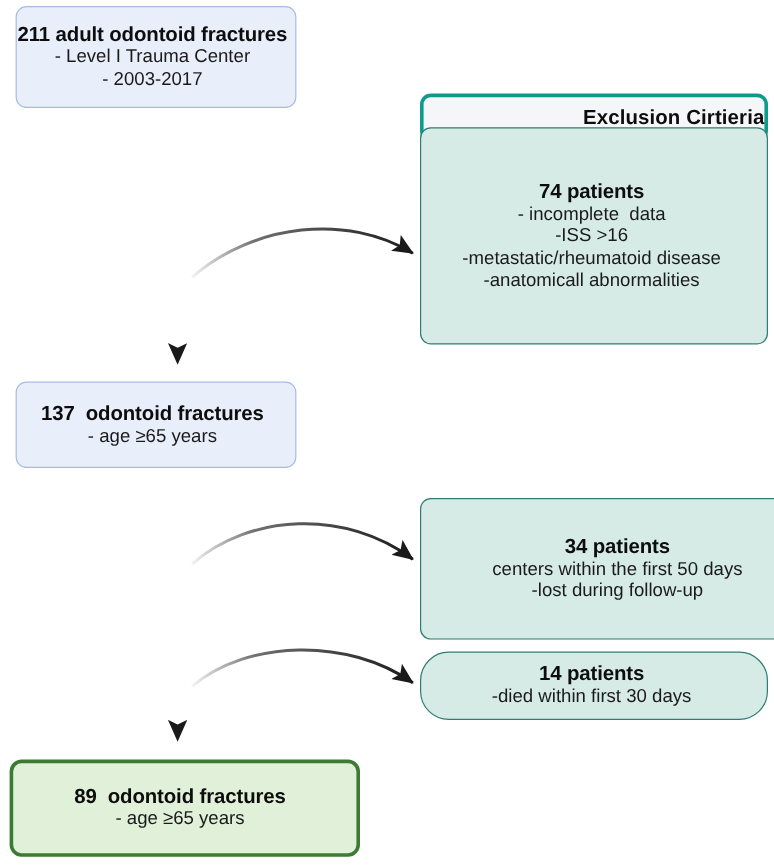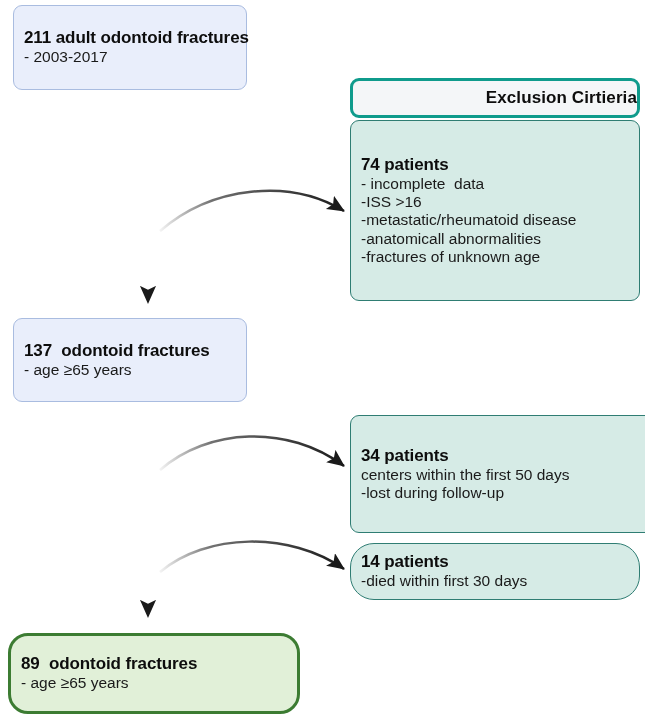--- a/index.html
+++ b/index.html
@@ -12,21 +12,21 @@
     -webkit-font-smoothing:antialiased;
   }
   #canvas{position:absolute;inset:0;width:645px;height:722px;}
 
   .box{
     position:absolute;
     box-sizing:border-box;
     display:flex;
     flex-direction:column;
     justify-content:center;
-    align-items:flex-start;
+    align-items:center;
     text-align:right;
     line-height:1.18;
   }
   .box .hl{
     font-weight:bold;
     color:#0d0d0d;
     font-size:17px;
     letter-spacing:-0.1px;
     white-space:pre;
   }
@@ -71,25 +71,25 @@
   }
   .box-teal-head .hl{
     font-weight:bold;
     font-size:17px;
     color:#0d0d0d;
     letter-spacing:0.1px;
   }
 
   #b1{left:13px;top:5px;width:234px;height:85px;}
   #exc-head{left:350px;top:78px;width:290px;height:40px;}
-  #exc-body{left:350px;top:120px;width:290px;height:181px;}
-  #b2{left:13px;top:318px;width:234px;height:84px;}
+  #exc-body{left:350px;top:106px;width:290px;height:181px;}
+  #b2{left:13px;top:318px;width:234px;height:72px;}
   #t34{left:350px;top:415px;width:333px;height:118px;}
   #t14{left:350px;top:543px;width:290px;height:57px;border-radius:24px;}
-  #b3{left:8px;top:633px;width:292px;height:81px;border-radius:20px;}
+  #b3{left:8px;top:633px;width:292px;height:81px;}
 
   svg.arrows{position:absolute;left:0;top:0;width:645px;height:722px;pointer-events:none;}
 </style>
 </head>
 <body>
 
 <div id="canvas">
 
   <svg class="arrows" viewBox="0 0 645 722" xmlns="http://www.w3.org/2000/svg">
     <defs>
@@ -124,34 +124,34 @@
       <path d="M160,470 C208,428 288,424 344,466" fill="none" stroke="url(#fadeA)" stroke-width="2.5" marker-end="url(#ah)"></path>
     </g>
 
     <g>
       <path d="M160,572 C206,533 290,531 344,569" fill="none" stroke="url(#fadeA)" stroke-width="2.5" marker-end="url(#ah)"></path>
     </g>
   </svg>
 
   <div id="b1" class="box box-blue">
     <div class="hl">211 adult odontoid fractures</div>
+    <div class="ln">- Level I Trauma Center</div>
     <div class="ln">- 2003-2017</div>
   </div>
 
   <div id="exc-head" class="box-teal-head">
     <div class="hl">Exclusion Cirtieria</div>
   </div>
 
   <div id="exc-body" class="box box-teal">
     <div class="hl">74 patients</div>
     <div class="ln">- incomplete  data</div>
     <div class="ln">-ISS &gt;16</div>
     <div class="ln">-metastatic/rheumatoid disease</div>
     <div class="ln">-anatomicall abnormalities</div>
-    <div class="ln">-fractures of unknown age</div>
   </div>
 
   <div id="b2" class="box box-blue">
     <div class="hl">137  odontoid fractures</div>
     <div class="ln">- age ≥65 years</div>
   </div>
 
   <div id="t34" class="box box-teal">
     <div class="hl">34 patients</div>
     <div class="ln">centers within the first 50 days</div>

